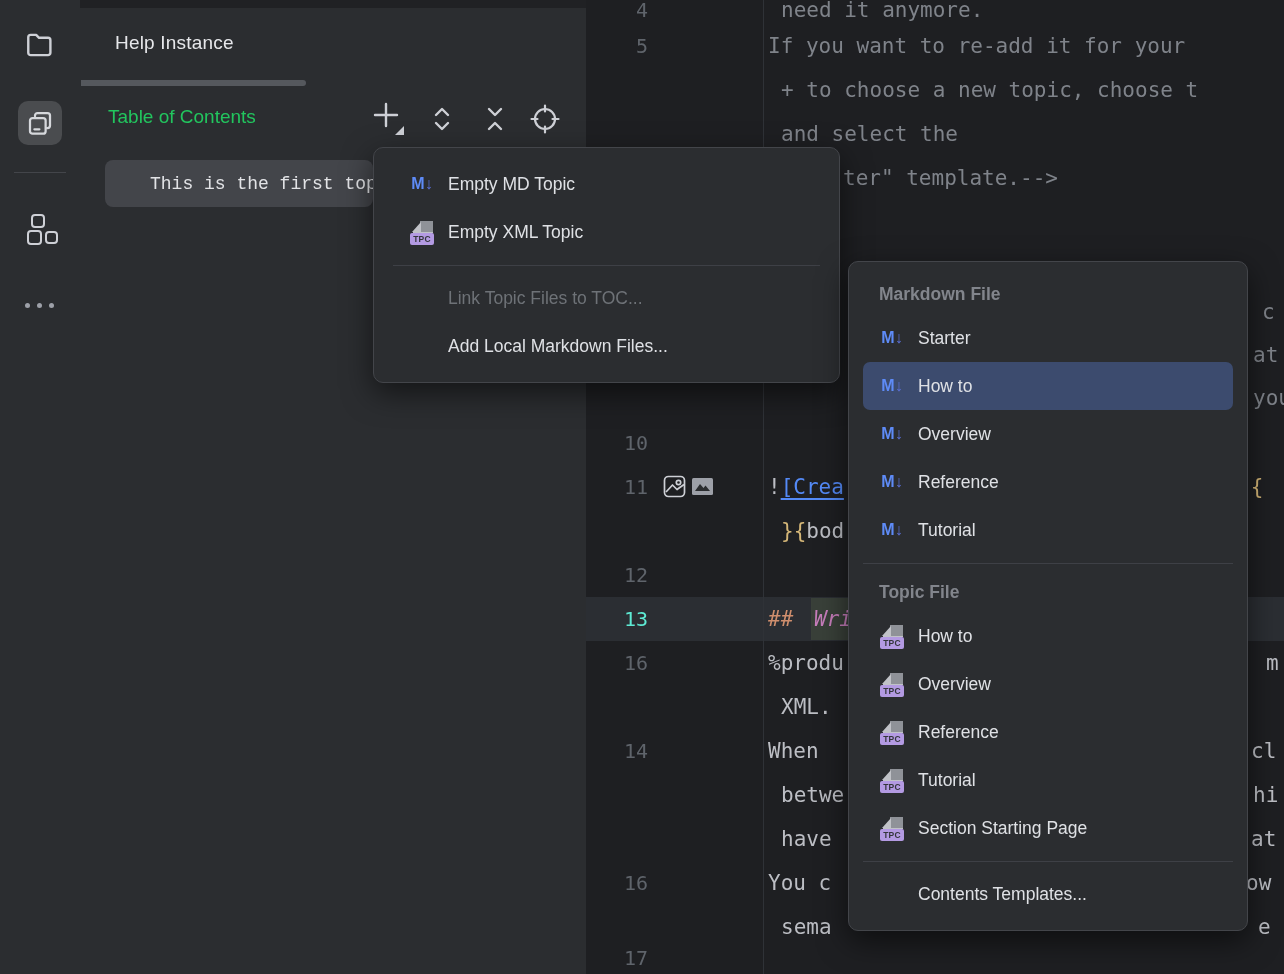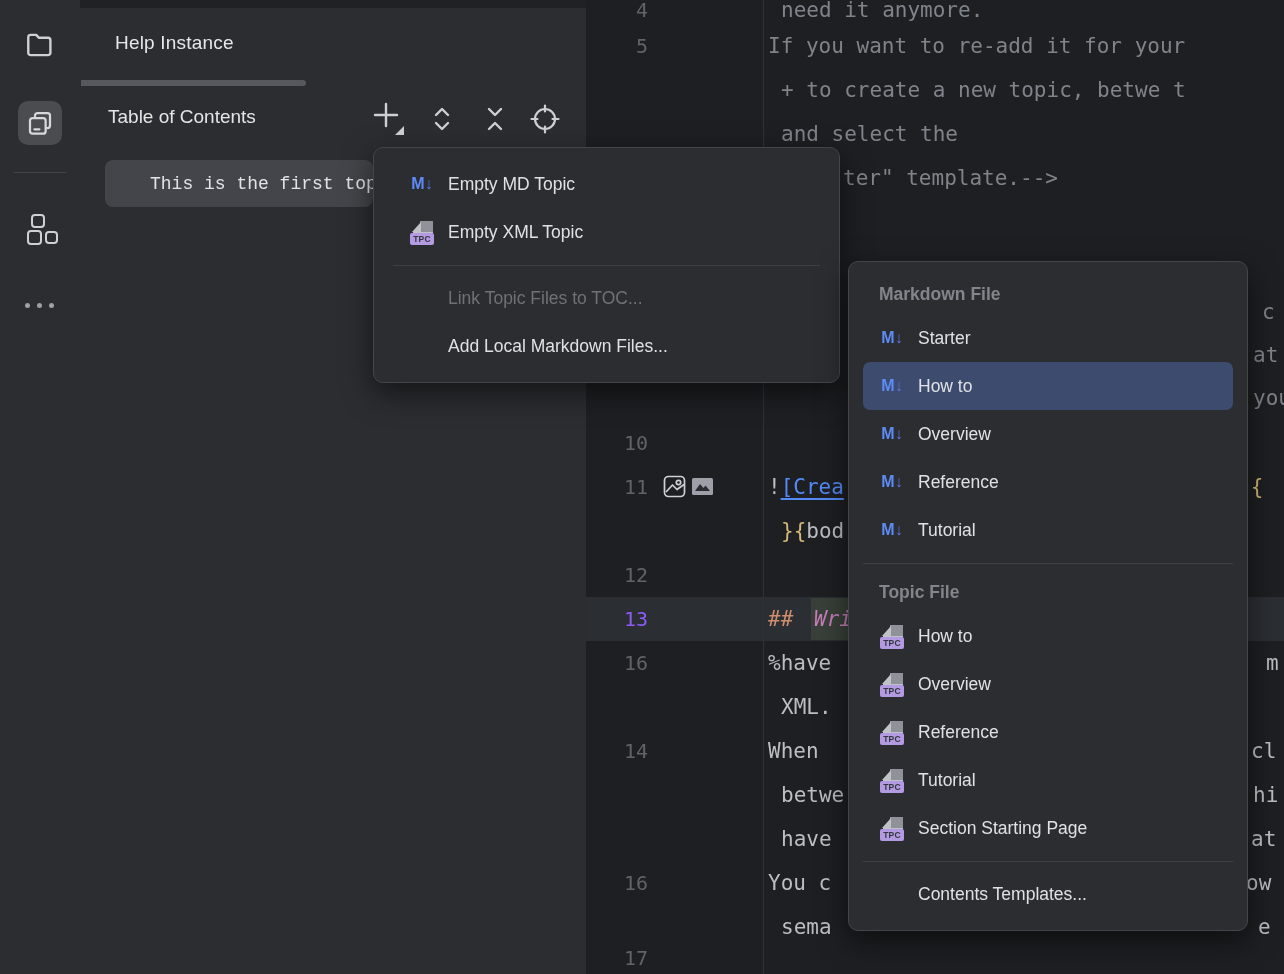--- a/index.html
+++ b/index.html
@@ -13,33 +13,33 @@
   .stripe-btn.sel{background:#4a4c4f;}
   .stripe-div{position:absolute;left:14px;width:52px;height:1px;background:#43454a;}
   .dots{position:absolute;left:25px;display:flex;gap:7px;}
   .dots i{width:5px;height:5px;border-radius:50%;background:#9da0a8;display:block;}
 
   
   .panel{left:80px;top:0;width:506px;height:974px;background:#2b2d30;border-right:1px solid #1a1b1e;}
   .top-strip{left:80px;top:0;width:506px;height:8px;background:#202124;}
   .panel-title{left:115px;top:32px;font-size:19px;color:#e6e7ea;letter-spacing:.2px;}
   .tab-pill{left:81px;top:80px;width:225px;height:6px;background:#55585d;border-radius:0 3px 3px 0;}
-  .toc-label{left:108px;top:106px;font-size:19px;color:#e5e5e5;}
+  .toc-label{left:108px;top:106px;font-size:19px;color:#22c55e;}
   .tw-icon{position:absolute;width:34px;height:34px;display:flex;align-items:center;justify-content:center;border-radius:6px;}
   .toc-item{left:105px;top:160px;width:268px;height:47px;background:#43454a;border-radius:8px;display:flex;align-items:center;overflow:hidden;z-index:2;font-family:Liberation Mono, monospace;}
   .toc-item span{padding-left:45px;font-size:18px;color:#e2e3e6;white-space:nowrap;}
 
   
   .editor{left:586px;top:0;width:698px;height:974px;background:#1e1f22;}
   .caret-band{left:586px;top:597px;width:698px;height:44px;background:#2b2e33;z-index:1;}
   .word-hl{left:811px;top:598px;width:41px;height:42px;background:#394039;z-index:2;}
   .gutter-sep{left:763px;top:0;width:1px;height:974px;background:#2f3237;z-index:2;}
   .lnum{position:absolute;left:586px;width:62px;text-align:right;font-family:"DejaVu Sans Mono",monospace;
         font-size:20px;line-height:28px;color:#5f646b;z-index:3;white-space:pre;}
-  .lnum.cur{color:#8b5cf6;}
+  .lnum.cur{color:#5eead4;}
   .code{position:absolute;font-family:"DejaVu Sans Mono",monospace;font-size:21px;line-height:28px;white-space:pre;z-index:3;}
   .c-comment{color:#7f838a;} .c-plain{color:#bcbec4;}
   .c-link{color:#548af7;text-decoration:underline;text-underline-offset:4px;}
   .c-gold{color:#d5b778;} .c-green{color:#5fb363;}
   .c-orange{color:#cf8e6d;font-style:italic;} .c-purple{color:#c77dbb;font-style:italic;}
   .gut-ic{position:absolute;z-index:3;}
 
   
   .menu{position:absolute;background:#2b2d30;border:1px solid #43454a;border-radius:10px;
         box-shadow:0 10px 30px rgba(0,0,0,.55);padding:12px 0;z-index:10;box-sizing:border-box;}
@@ -178,35 +178,35 @@
   </div>
   <div class="gut-ic" style="left:692px;top:477px;">
     <svg width="21" height="19" viewBox="0 0 21 19">
       <rect x="0" y="1" width="21" height="17" rx="1.5" fill="#9da0a8"></rect>
       <path d="M3 14 L8 7 L11.5 11 L13.5 8.5 L18 14 Z" fill="#2b2d30"></path>
     </svg>
   </div>
 
   <div class="code c-comment" style="left:781px;top:-4px;">need it anymore.</div>
   <div class="code c-comment" style="left:768px;top:32px;">If you want to re-add it for your</div>
-  <div class="code c-comment" style="left:781px;top:76px;">+ to create a new topic, betwe t</div>
+  <div class="code c-comment" style="left:781px;top:76px;">+ to choose a new topic, choose t</div>
   <div class="code c-comment" style="left:781px;top:120px;">and select the</div>
   <div class="code c-comment" style="left:843px;top:164px;">ter" template.--&gt;</div>
   <div class="code c-comment" style="left:1262px;top:298px;">c</div>
   <div class="code c-comment" style="left:1253px;top:341px;">at</div>
   <div class="code c-comment" style="left:1253px;top:384px;">you</div>
 
   <div class="code" style="left:768px;top:473px;"><span class="c-plain">!</span><span class="c-link">[Crea</span></div>
   <div class="code" style="left:1238px;top:473px;"><span class="c-green">)</span><span class="c-gold">{</span></div>
   <div class="code" style="left:781px;top:517px;"><span class="c-gold">}{</span><span class="c-plain">bod</span></div>
 
   <div class="code c-orange" style="left:768px;top:605px;">##</div>
   <div class="code c-purple" style="left:814px;top:605px;">Wri</div>
 
-  <div class="code c-plain" style="left:768px;top:649px;">%have</div>
+  <div class="code c-plain" style="left:768px;top:649px;">%produ</div>
   <div class="code c-plain" style="left:1266px;top:649px;">m</div>
   <div class="code c-plain" style="left:781px;top:693px;">XML.</div>
 
   <div class="code c-plain" style="left:768px;top:737px;">When</div>
   <div class="code c-plain" style="left:1251px;top:737px;">cl</div>
   <div class="code c-plain" style="left:781px;top:781px;">betwe</div>
   <div class="code c-plain" style="left:1253px;top:781px;">hi</div>
   <div class="code c-plain" style="left:781px;top:825px;">have</div>
   <div class="code c-plain" style="left:1251px;top:825px;">at</div>
 

